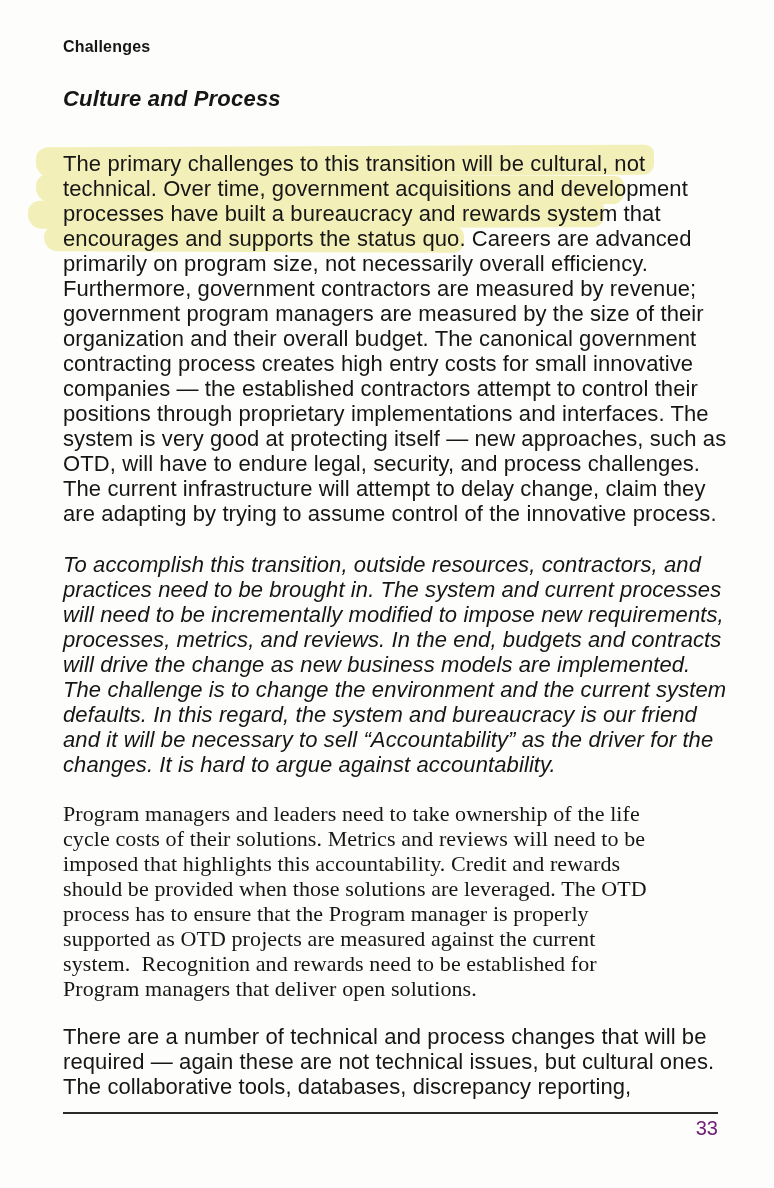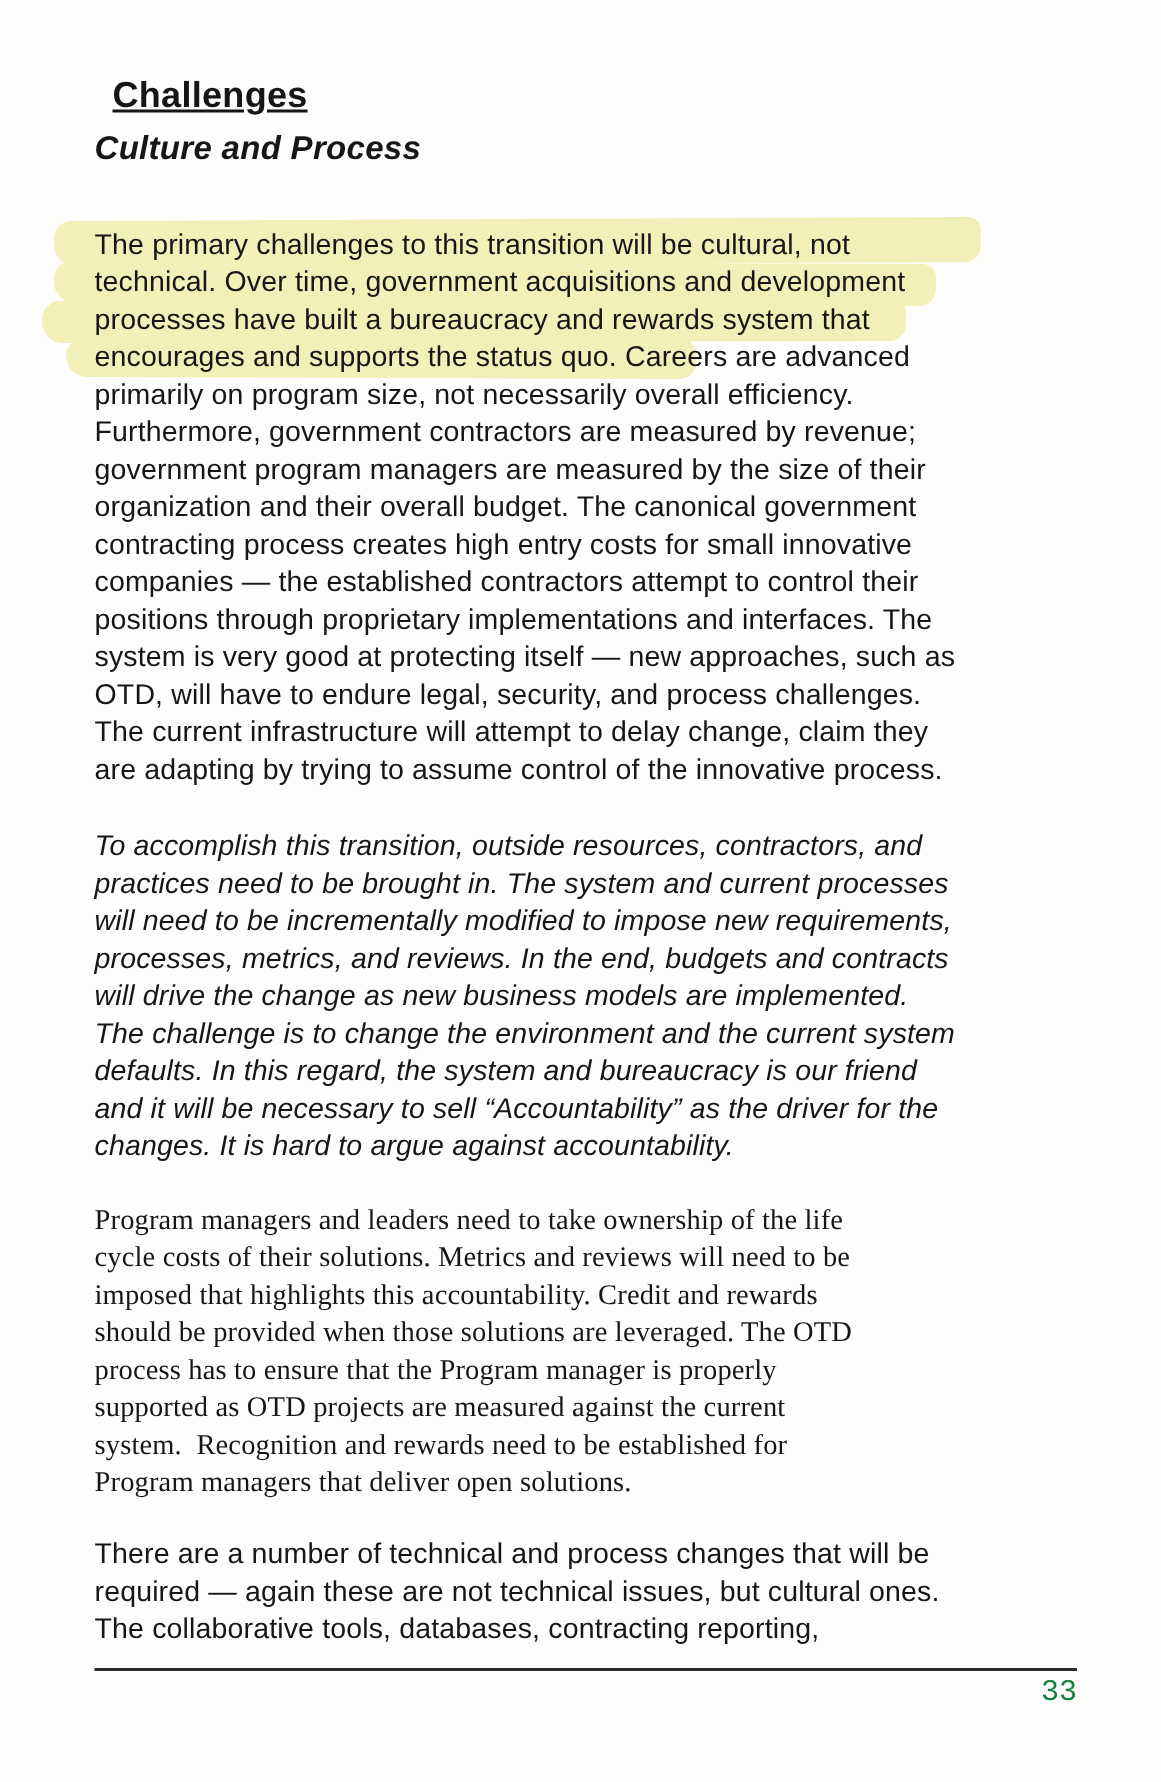--- a/index.html
+++ b/index.html
@@ -9,44 +9,43 @@
     height: 1188px;
     background: #fdfdfb;
     overflow: hidden;
     font-family: "Liberation Sans", sans-serif;
     color: #161616;
   }
   .heading {
     position: absolute;
     left: 63px;
     top: 38px;
-    font-size: 24px;
+    font-size: 16px;
     font-weight: bold;
     letter-spacing: 0.2px;
-    margin: 12px;
+    margin: 0;
     z-index: 2;
-    text-decoration: underline;
   }
   .subheading {
     position: absolute;
     left: 63px;
     top: 86px;
     font-size: 22px;
     font-weight: bold;
     font-style: italic;
     letter-spacing: 0.2px;
     margin: 0;
     z-index: 2;
   }
   .para {
     position: absolute;
     left: 63px;
     width: 668px;
     margin: 0;
-    font-size: 19px;
+    font-size: 22px;
     line-height: 25px;
     letter-spacing: 0.1px;
     white-space: pre-wrap;
     z-index: 2;
   }
   .p1 { top: 151px; }
   .p2 { top: 552px; font-style: italic; }
   .p3 { top: 801px; font-family: Liberation Serif, serif; }
   .p4 { top: 1024px; }
   .hl-layer { position: absolute; inset: 0; z-index: 1; }
@@ -65,23 +64,23 @@
     top: 1112px;
     width: 655px;
     height: 0;
     border-top: 2px solid #2a2a2a;
     z-index: 2;
   }
   .page-number {
     position: absolute;
     right: 56px;
     top: 1117px;
-    font-family: Liberation Mono, monospace;
+    font-family: Liberation Sans, sans-serif;
     font-size: 20px;
-    color: #15803d;
+    color: #701a75;
     z-index: 2;
   }
 </style>
 </head>
 <body>
 
 <div class="page">
 
   <h1 class="heading">Challenges</h1>
 
@@ -124,19 +123,19 @@
 cycle costs of their solutions. Metrics and reviews will need to be
 imposed that highlights this accountability. Credit and rewards
 should be provided when those solutions are leveraged. The OTD
 process has to ensure that the Program manager is properly
 supported as OTD projects are measured against the current
 system.  Recognition and rewards need to be established for
 Program managers that deliver open solutions.</p>
 
   <p class="para p4">There are a number of technical and process changes that will be
 required — again these are not technical issues, but cultural ones.
-The collaborative tools, databases, contracting reporting,</p>
+The collaborative tools, databases, discrepancy reporting,</p>
 
   <div class="footer-rule"></div>
 
   <div class="page-number">33</div>
 
 </div>
 
 </body></html>

